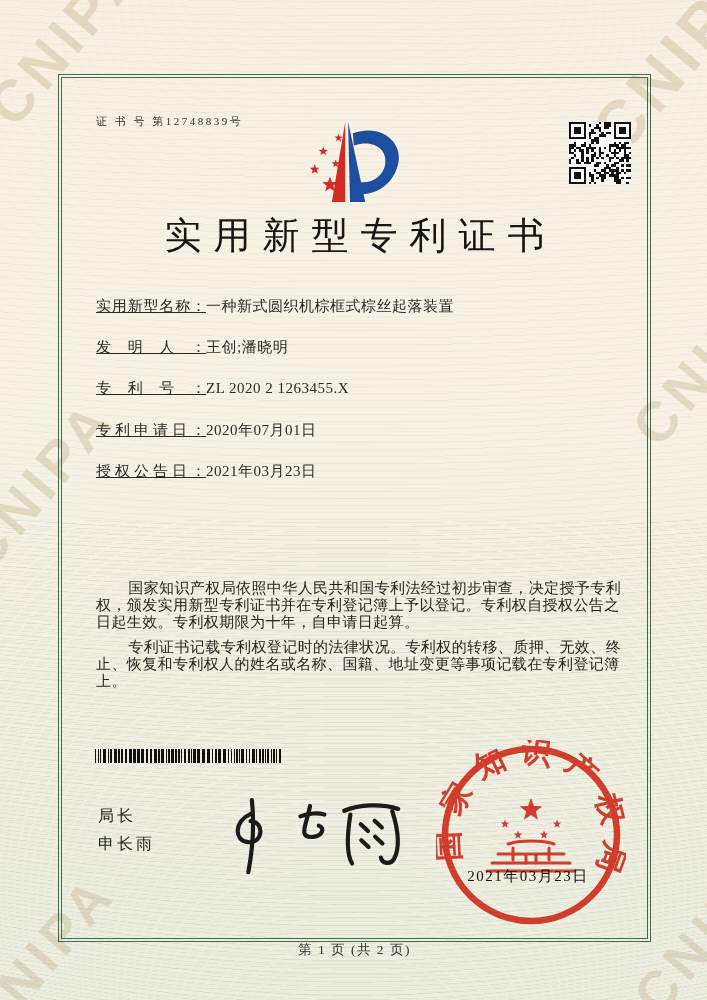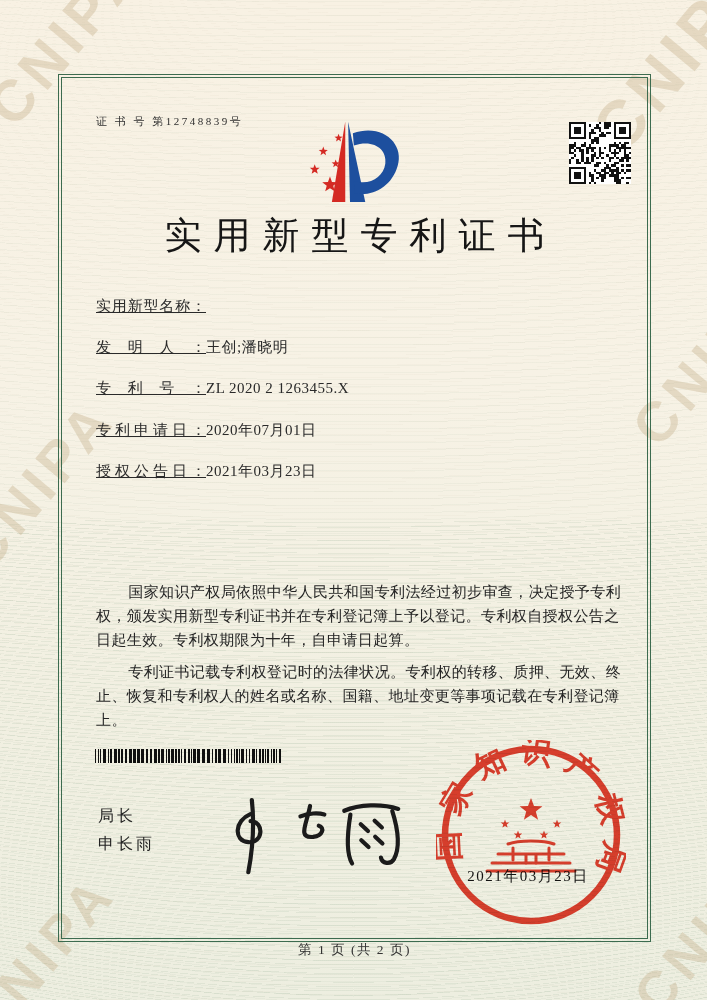--- a/index.html
+++ b/index.html
@@ -29,21 +29,21 @@
   .qr{position:absolute;left:569px;top:122px;}
   .title{position:absolute;left:58px;right:56px;top:211px;text-align:center;
     font-size:37px;font-weight:400;letter-spacing:12px;text-indent:12px;color:#161616;}
   .fields{position:absolute;left:96px;top:296px;width:535px;font-size:15px;color:#2a2a2a;}
   .frow{height:41.2px;line-height:20px;display:flex;align-items:flex-start;white-space:nowrap;}
   .flabel{display:inline-block;width:110px;text-align:justify;text-align-last:justify;flex:none;text-decoration:underline;}
   .fvalue{letter-spacing:0.5px;}
   .pair1{width:276px;display:flex;flex:none;}
   .pair2{display:flex;}
   .pair2 .flabel2{flex:none;}
-  .body-text{position:absolute;left:96px;top:580px;width:534px;font-size:15px;line-height:24px;letter-spacing:0.4px;color:#242424;}
+  .body-text{position:absolute;left:96px;top:580px;width:534px;font-size:15px;line-height:17px;letter-spacing:0.4px;color:#242424;}
   .body-text p{margin:0;text-indent:2.15em;}
   .body-text p + p{margin-top:8px;}
   .barcode{position:absolute;left:95px;top:749px;}
   .director-label{position:absolute;left:98px;top:806px;font-size:16px;letter-spacing:3px;color:#222;}
   .director-name{position:absolute;left:98px;top:834px;font-size:16px;letter-spacing:3px;color:#222;}
   .signature{position:absolute;left:205px;top:790px;transform:rotate(-2deg);}
   .seal{position:absolute;left:436px;top:740px;mix-blend-mode:multiply;opacity:0.93;}
   .seal-date{position:absolute;left:437px;top:867px;width:182px;text-align:center;
     font-size:15px;letter-spacing:1.5px;color:#141414;mix-blend-mode:multiply;}
   .page-number{position:absolute;left:58px;right:56px;top:941px;text-align:center;font-size:13.5px;letter-spacing:1.5px;color:#333;}
@@ -289,20 +289,21 @@
         <rect x="20" y="24" width="1" height="1" fill="#111"></rect>
         <rect x="23" y="24" width="1" height="1" fill="#111"></rect>
       </g>
   </svg>
 
   <div class="title">实用新型专利证书</div>
 
   <div class="fields">
     <div class="frow">
       <span class="flabel">实用新型名称：</span>
+      <span class="fvalue">一种新式圆织机棕框式棕丝起落装置</span>
     </div>
     <div class="frow">
       <span class="flabel">发明人：</span>
       <span class="fvalue">王创;潘晓明</span>
     </div>
     <div class="frow">
       <span class="flabel">专利号：</span>
       <span class="fvalue">ZL 2020 2 1263455.X</span>
     </div>
     <div class="frow">

